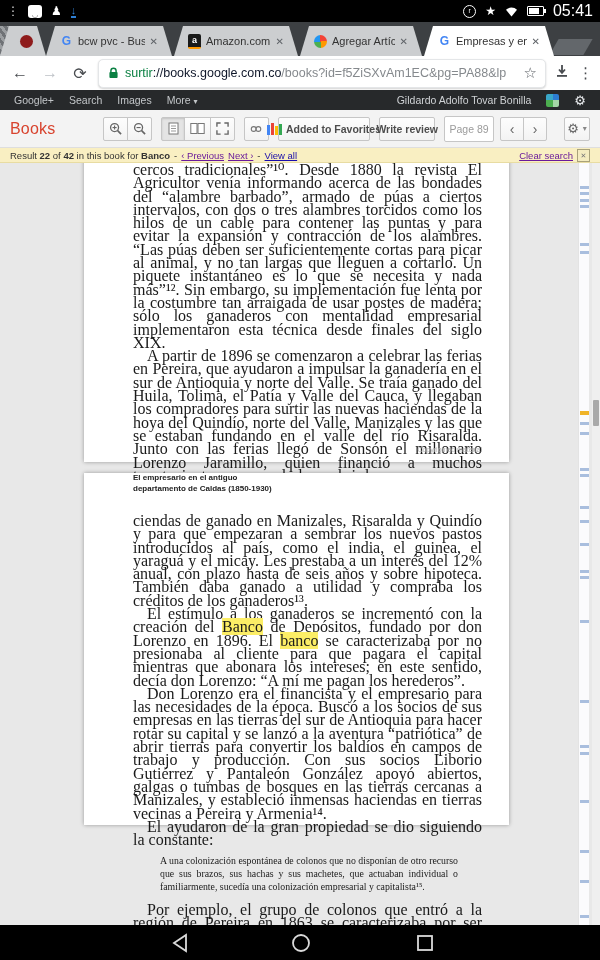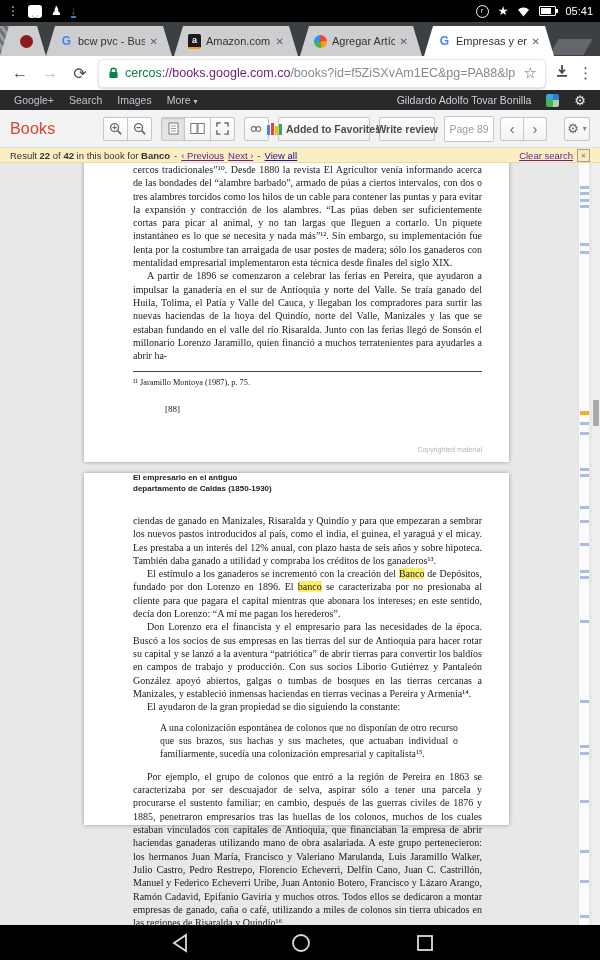--- a/index.html
+++ b/index.html
@@ -14,21 +14,21 @@
   .sb-person{font-size:12px;line-height:1;color:#fff;}
   .sb-down{color:#2e7fd4;font-weight:bold;font-size:11px;border-bottom:2px solid #2e7fd4;
     line-height:1;padding-bottom:0px;}
   .sb-flex{flex:1;}
   .sb-circ{width:11px;height:11px;border:1.4px solid #fff;border-radius:50%;display:flex;
     align-items:center;justify-content:center;font-size:6.5px;line-height:1;}
   .sb-star{font-size:12px;line-height:1;}
   .sb-batt{width:15px;height:8px;border:1px solid #fff;border-radius:1px;position:relative;}
   .sb-batt:after{content:"";position:absolute;right:-3px;top:2px;width:2px;height:4px;background:#fff;}
   .sb-batt i{position:absolute;left:1px;top:1px;bottom:1px;width:10px;background:#fff;}
-  .sb-time{font-size:11px;color:#fff;}
+  .sb-time{font-size:16px;color:#fff;}
   
   .tab-strip{position:absolute;top:22px;left:0;width:600px;height:34px;background:#3d4043;}
   .tab{position:absolute;bottom:0;height:30px;background:#ccced0;
     clip-path:polygon(9px 0,calc(100% - 9px) 0,100% 100%,0 100%);
     display:flex;align-items:center;padding:0 14px;box-sizing:border-box;gap:5px;}
   .tab .lbl{font-size:11px;color:#333;white-space:nowrap;overflow:hidden;flex:1;}
   .tab .x{font-size:10px;color:#5f6368;}
   .tab.active{background:#fff;z-index:3;}
   .hatch{position:absolute;bottom:0;left:-20px;width:56px;height:30px;
     clip-path:polygon(9px 0,calc(100% - 9px) 0,100% 100%,0 100%);
@@ -44,21 +44,21 @@
   
   .url-row{position:absolute;top:56px;left:0;width:600px;height:34px;background:#fff;
     display:flex;align-items:center;padding:0 8px;box-sizing:border-box;gap:6px;}
   .nav-ic{font-size:16px;color:#494c50;width:24px;text-align:center;}
   .nav-ic.dis{color:#bdc1c6;}
   .url-pill{flex:1;height:27px;background:#fff;border:1px solid #e4e6e8;border-radius:5px;
     box-shadow:0 1px 2px rgba(0,0,0,.18);display:flex;align-items:center;padding:0 8px;gap:5px;
     overflow:hidden;}
   .url-text{font-size:12.5px;white-space:nowrap;overflow:hidden;flex:1;}
   .url-text .sch{color:#0b8043;}
-  .url-text .host{color:#701a75;}
+  .url-text .host{color:#0f172a;}
   .url-text .path{color:#85898d;}
   .pill-star{font-size:15px;color:#5f6368;}
   .dl-ic{width:20px;text-align:center;}
   .menu-ic{font-size:15px;color:#494c50;width:14px;text-align:center;}
   
   .gbar{position:absolute;top:90px;left:0;width:600px;height:20px;background:#27292b;
     display:flex;align-items:center;padding:0 14px;box-sizing:border-box;gap:15px;}
   .gbar a{font-size:10.5px;color:#c3c6c9;text-decoration:none;}
   .gbar .uflex{flex:1;}
   .gbar .uname{font-size:10.5px;color:#cfd2d5;}
@@ -98,21 +98,21 @@
   .rbar .xbox{width:11px;height:11px;border:1px solid #a9a27a;background:#f4ecc0;color:#777;
     font-size:7px;display:flex;align-items:center;justify-content:center;line-height:1;}
   
   .content{position:absolute;top:163px;left:0;width:600px;height:762px;background:#e8e8e8;
     overflow:hidden;}
   .bpage{position:absolute;left:84px;width:425px;background:#fff;
     box-shadow:0 0 4px rgba(0,0,0,.35);box-sizing:border-box;
     font-family:"Liberation Serif","DejaVu Serif",serif;color:#1a1a1a;}
   .p88{top:-4px;height:303px;padding:4px 27px 0 49px;}
   .p89{top:310px;height:352px;padding:0 27px 0 49px;}
-  .bpage p{margin:0;font-size:10px;line-height:13.3px;text-align:justify;}
+  .bpage p{margin:0;font-size:16px;line-height:13.3px;text-align:justify;}
   .bpage p.ind{text-indent:14px;}
   .fnrule{border:0;border-top:1px solid #444;margin:9px 0 5px 0;width:100%;}
   .fn{font-size:8.3px;line-height:11.6px;text-align:left;}
   .pgnum{margin-top:15px;margin-left:32px;font-size:9px;}
   .copyr{position:absolute;right:27px;bottom:9px;font-size:7px;color:#b4b4b4;
     font-family:"Liberation Sans",sans-serif;}
   .runhead{font-family:"Liberation Sans",sans-serif;font-weight:bold;font-size:8px;
     line-height:10.5px;color:#222;margin-bottom:20px;}
   .hl{background:#fcee66;}
   .bquote{margin:9px 24px 9px 27px;}
@@ -183,21 +183,21 @@
 
   <div class="url-row">
     <span class="nav-ic">←</span>
     <span class="nav-ic dis">→</span>
     <span class="nav-ic">⟳</span>
     <div class="url-pill">
       <svg width="13" height="14" viewBox="0 0 14 14">
         <path d="M4.2 6 V4.6 a2.8 2.8 0 0 1 5.6 0 V6" stroke="#0b8043" stroke-width="1.6" fill="none"></path>
         <rect x="2.6" y="6" width="8.8" height="6.4" rx="1" fill="#0b8043"></rect>
       </svg>
-      <span class="url-text"><span class="sch">cercos</span><span class="host">://books.google.com.co</span><span class="path">/books?id=f5ZiSXvAm1EC&amp;pg=PA88&amp;lp</span></span>
+      <span class="url-text"><span class="sch">surtir</span><span class="host">://books.google.com.co</span><span class="path">/books?id=f5ZiSXvAm1EC&amp;pg=PA88&amp;lp</span></span>
       <span class="pill-star">☆</span>
     </div>
     <span class="dl-ic">
       <svg width="16" height="16" viewBox="0 0 16 16">
         <path d="M8 2 v7 M5 6.5 L8 9.8 L11 6.5" stroke="#494c50" stroke-width="1.8" fill="none"></path>
         <rect x="3" y="12" width="10" height="1.8" fill="#494c50"></rect>
       </svg>
     </span>
     <span class="menu-ic">⋮</span>
   </div>

